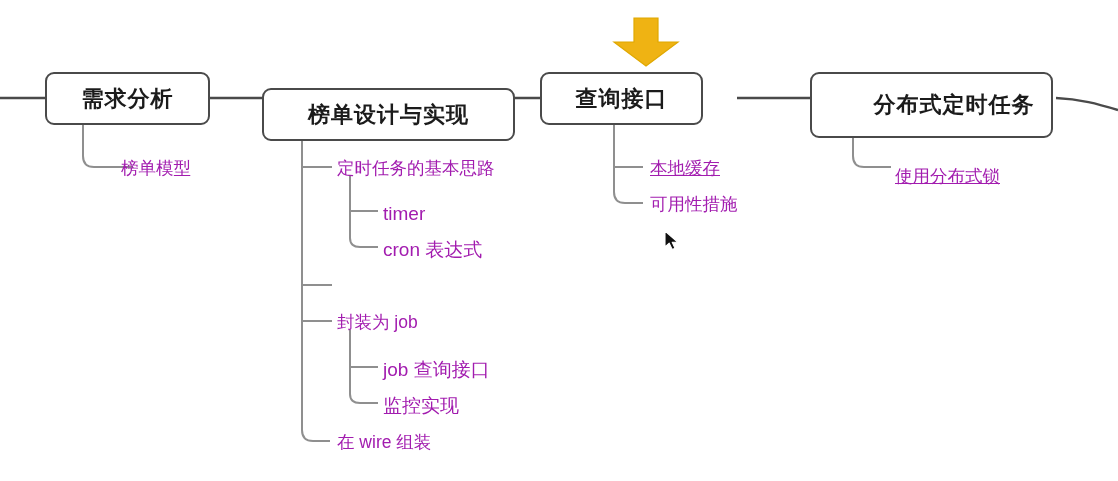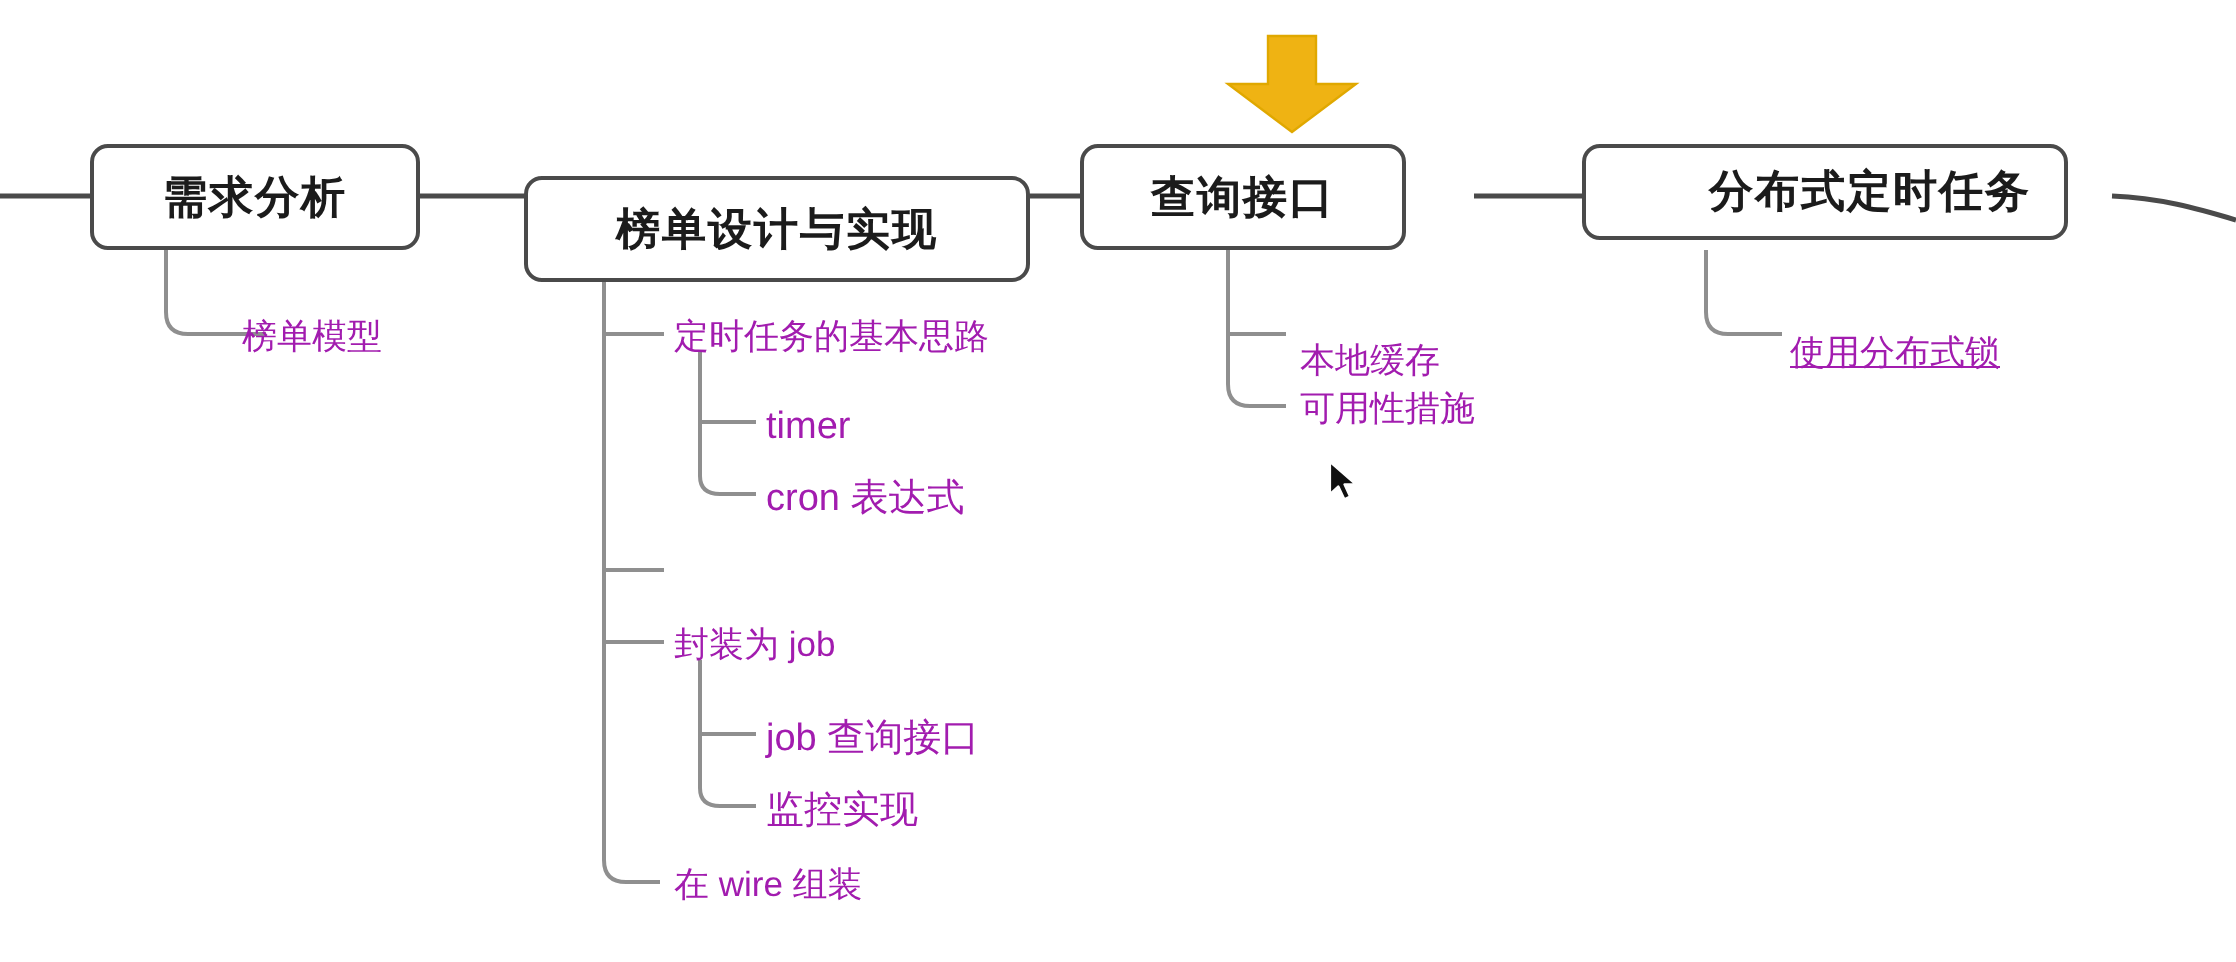--- a/index.html
+++ b/index.html
@@ -106,38 +106,38 @@
   </div>
 
   <div class="node" style="left:262px; top:88px; width:253px; height:53px;">
     <span class="node-label">榜单设计与实现</span>
   </div>
 
   <div class="node" style="left:540px; top:72px; width:163px; height:53px;">
     <span class="node-label">查询接口</span>
   </div>
 
-  <div class="node" style="left:791px; top:72px; width:243px; height:48px;padding-left:45px;">
+  <div class="node" style="left:810px; top:72px; width:243px; height:66px;padding-left:45px;">
     <span class="node-label">分布式定时任务</span>
   </div>
 
   <div class="leaf leaf-l1" style="left:121px; top:160px;">榜单模型</div>
 
   <div class="leaf leaf-l1" style="left:337px; top:160px;">定时任务的基本思路</div>
   <div class="leaf leaf-l2" style="left:383px; top:204px;">timer</div>
   <div class="leaf leaf-l2" style="left:383px; top:240px;text-align:center;">cron 表达式</div>
 
 
   <div class="leaf leaf-l1" style="left:337px; top:314px;">封装为 job</div>
   <div class="leaf leaf-l2" style="left:383px; top:360px;">job 查询接口</div>
   <div class="leaf leaf-l2" style="left:383px; top:396px;">监控实现</div>
 
   <div class="leaf leaf-l1" style="left:337px; top:434px;">在 wire 组装</div>
 
-  <div class="leaf leaf-l1" style="left:650px; top:172px;">本地缓存</div>
+  <div class="leaf leaf-l1" style="left:650px; top:160px;text-decoration:underline;">本地缓存</div>
   <div class="leaf leaf-l1" style="left:650px; top:196px;">可用性措施</div>
 
   <div class="leaf leaf-l1" style="left:895px; top:168px;text-decoration:underline;">使用分布式锁</div>
 
   <svg class="cursor" style="left:664px; top:230px;" viewBox="0 0 18 24" xmlns="http://www.w3.org/2000/svg">
     <polygon points="1,1 1,17 5.2,13.2 8.2,19.6 11,18.3 8.2,12.2 13.6,12" fill="#111111" stroke="#ffffff" stroke-width="1.1" stroke-linejoin="round"></polygon>
   </svg>
 
 </div>
 

